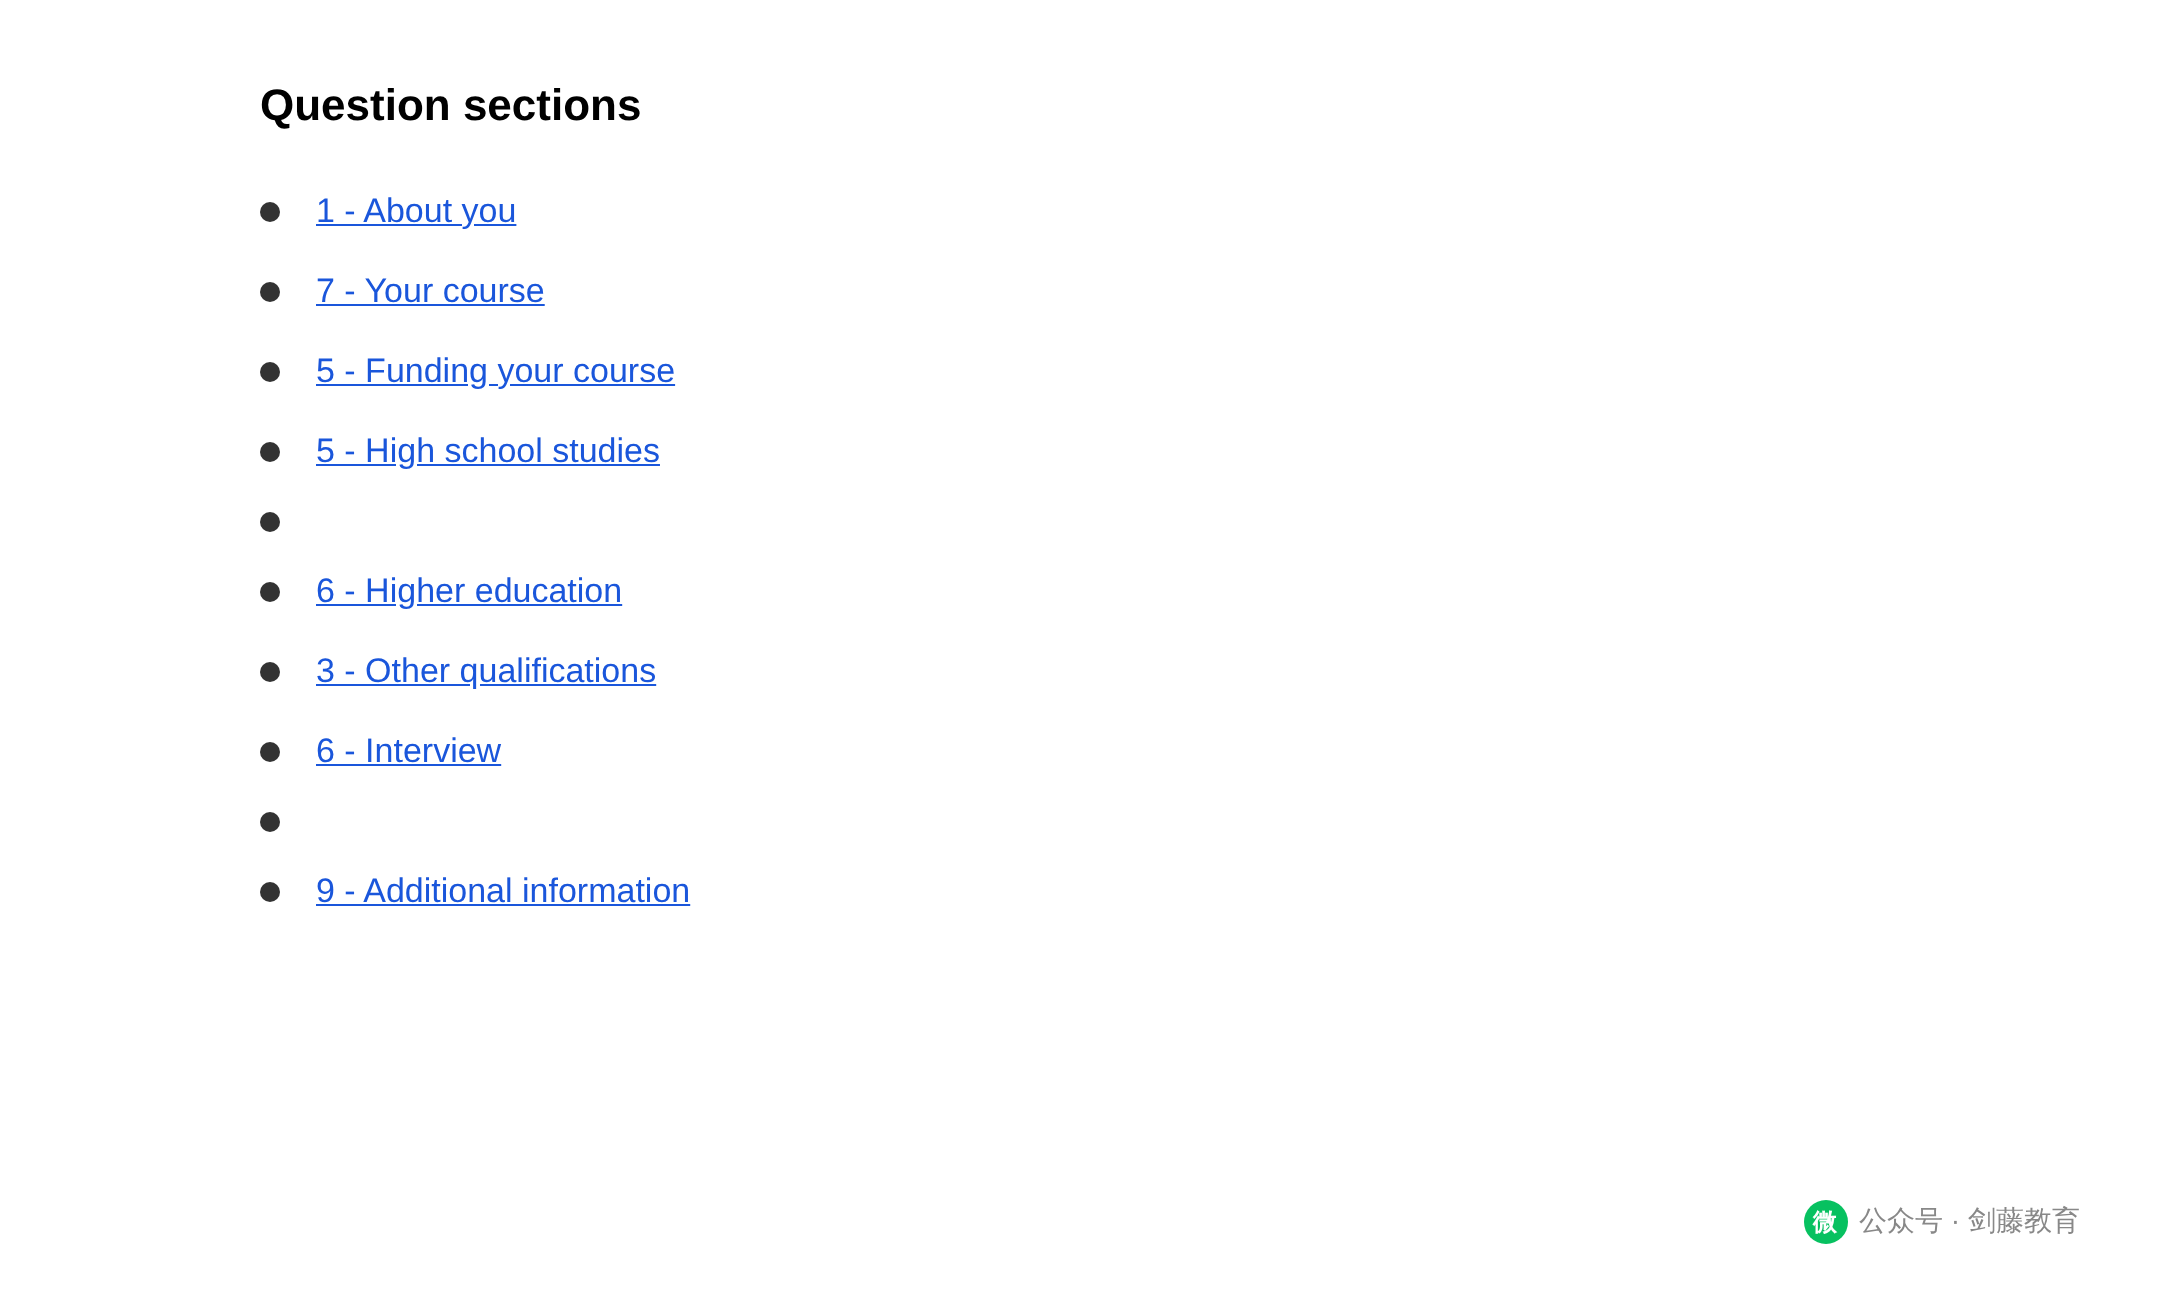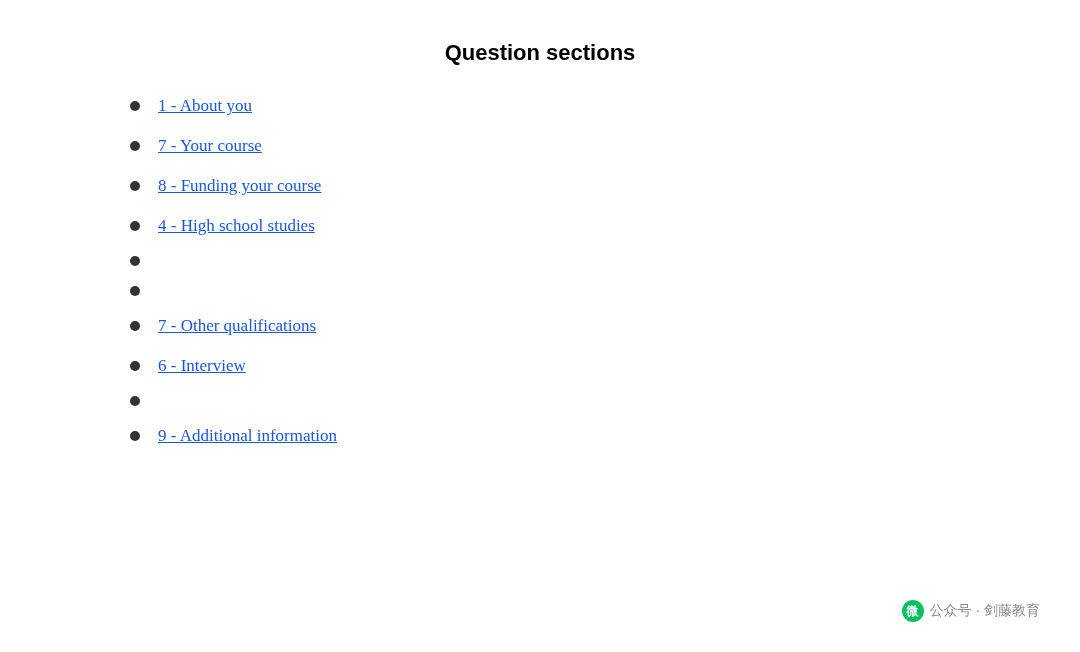--- a/index.html
+++ b/index.html
@@ -1,19 +1,18 @@
 <!DOCTYPE html>
 <html><head>
   <meta charset="utf-8">
   <style>
     * {
       margin: 0;
       padding: 0;
       box-sizing: border-box;
-      text-align: center;
     }
 
     body {
       background-color: #ffffff;
       font-family: Arial, sans-serif;
       font-size: 16px;
       color: #333333;
       width: 1080px;
       min-height: 652px;
       position: relative;
@@ -33,21 +32,20 @@
     .section-list {
       list-style: none;
       padding: 0;
       margin: 0;
     }
 
     .section-list li {
       display: flex;
       align-items: center;
       margin-bottom: 20px;
-      font-family: Liberation Serif, serif;
     }
 
     .bullet {
       width: 10px;
       height: 10px;
       background-color: #333333;
       border-radius: 50%;
       flex-shrink: 0;
       margin-right: 18px;
     }
@@ -93,35 +91,36 @@
   <li>
         <span class="bullet"></span>
         <a class="section-link" href="#">1 - About you</a>
       </li>
       <li>
         <span class="bullet"></span>
         <a class="section-link" href="#">7 - Your course</a>
       </li>
       <li>
         <span class="bullet"></span>
-        <a class="section-link" href="#">8 - Funding your course</a>
+        <a class="section-link" href="#">5 - Funding your course</a>
       </li>
       <li>
         <span class="bullet"></span>
-        <a class="section-link" href="#">4 - High school studies</a>
+        <a class="section-link" href="#">5 - High school studies</a>
       </li>
       <li>
         <span class="bullet"></span>
       </li>
       <li>
         <span class="bullet"></span>
+        <a class="section-link" href="#">6 - Higher education</a>
       </li>
       <li>
         <span class="bullet"></span>
-        <a class="section-link" href="#">7 - Other qualifications</a>
+        <a class="section-link" href="#">3 - Other qualifications</a>
       </li>
       <li>
         <span class="bullet"></span>
         <a class="section-link" href="#">6 - Interview</a>
       </li>
       <li>
         <span class="bullet"></span>
       </li>
       <li>
         <span class="bullet"></span>

